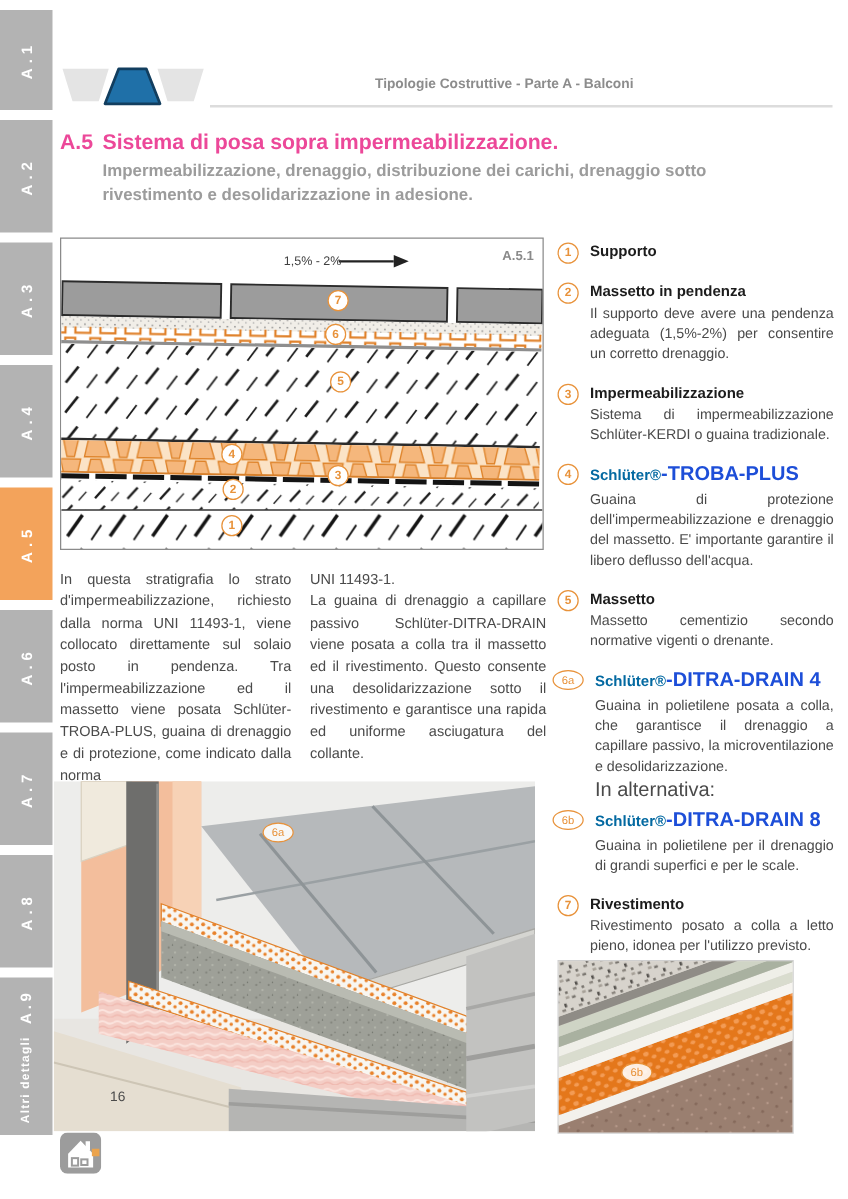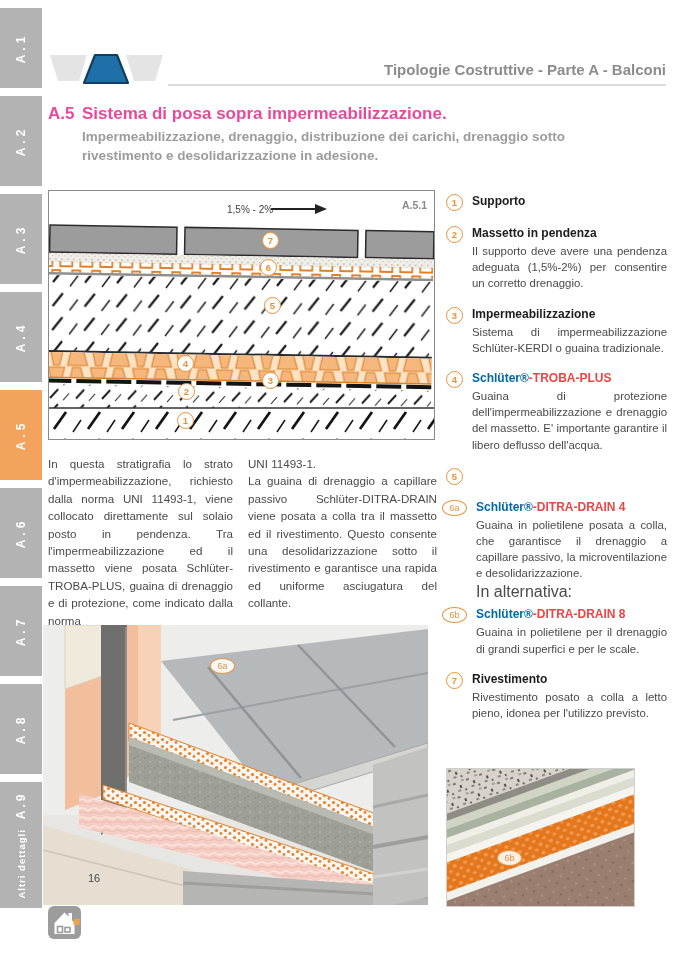--- a/index.html
+++ b/index.html
@@ -13,22 +13,22 @@
        display:flex;align-items:center;justify-content:center;}
   .tab.active{background:#F3A35B;}
   .tab .vlabel{transform:rotate(-90deg);white-space:nowrap;color:#fff;
        font-weight:bold;font-size:12px;letter-spacing:4px;}
   .tab .vwrap{transform:rotate(-90deg);white-space:nowrap;display:flex;
        align-items:center;gap:10px;color:#fff;font-weight:bold;}
   .tab .vwrap .small{font-size:9.5px;letter-spacing:1px;}
   .tab .vwrap .big{font-size:12px;letter-spacing:3px;}
   
   .hdr-rule{position:absolute;left:168px;top:84px;width:498px;height:2px;background:#DCDCDC;}
-  .breadcrumb{position:absolute;left:300px;top:61px;width:366px;text-align:right;
-       font-size:15px;font-weight:bold;color:#8C8C8C;}
+  .breadcrumb{position:absolute;left:300px;top:61px;width:366px;
+       font-size:11px;font-weight:bold;color:#8C8C8C;}
   
   .title-row{position:absolute;left:48px;top:104px;width:600px;
        font-size:17px;font-weight:bold;color:#ec4899;}
   .title-row .sec{display:inline-block;width:34px;}
   .subtitle{position:absolute;left:82px;top:128px;width:520px;
        font-size:13.5px;font-weight:bold;color:#9C9C9C;line-height:1.4;}
   
   .diagram{position:absolute;left:48px;top:190px;width:387px;height:250px;
        border:1px solid #8A8A8A;background:#fff;box-sizing:border-box;}
   .diagram svg{position:absolute;left:0;top:0;}
@@ -46,21 +46,21 @@
   .col1{left:48px;width:185px;}
   .col2{left:248px;width:189px;}
   
   .legend{position:absolute;left:446px;top:194px;width:221px;}
   .litem{display:flex;gap:9px;margin-bottom:15px;}
   .litem .callout{position:static;flex:0 0 17px;}
   .litem .oval{position:static;flex:0 0 25px;margin-left:-4px;}
   .ltxt{flex:1;}
   .lhead{font-size:12px;font-weight:bold;color:#1C1C1C;margin-bottom:3px;}
   .lbrand{font-size:12px;font-weight:bold;color:#0369a1;}
-  .lprod{font-size:12px;font-weight:bold;color:#ef4444;text-align:center;}
+  .lprod{font-size:16px;font-weight:bold;color:#1d4ed8;text-align:center;}
   .lbody{font-size:11.4px;color:#4A4A4A;line-height:1.42;text-align:justify;}
   .lalt{font-size:16px;color:#4A4A4A;margin-top:2px;margin-bottom:4px;}
   .sub6b{margin-top:2px;}
   
   .photo1{position:absolute;left:43px;top:625px;width:385px;height:280px;}
   .photo2{position:absolute;left:446px;top:768px;width:187px;height:137px;border:1px solid #cfcfcf;}
   .photo1 svg,.photo2 svg{display:block;}
   
   .footer-logo{position:absolute;left:48px;top:906px;width:33px;height:33px;}
   .page-num{position:absolute;left:88px;top:872px;font-size:11px;color:#4A4A4A;}
@@ -202,20 +202,24 @@
   </div>
   <div class="litem">
     <div class="callout">4</div>
     <div class="ltxt">
       <div class="lhead"><span class="lbrand">Schlüter®</span><span class="lprod">-TROBA-PLUS</span></div>
       <div class="lbody">Guaina di protezione dell'impermeabilizzazione e drenaggio del massetto. E' importante garantire il libero deflusso dell'acqua.</div>
     </div>
   </div>
   <div class="litem">
     <div class="callout">5</div>
+    <div class="ltxt">
+      <div class="lhead">Massetto</div>
+      <div class="lbody">Massetto cementizio secondo normative vigenti o drenante.</div>
+    </div>
   </div>
   <div class="litem" style="margin-bottom:2px;">
     <div class="oval">6a</div>
     <div class="ltxt">
       <div class="lhead"><span class="lbrand">Schlüter®</span><span class="lprod">-DITRA-DRAIN 4</span></div>
       <div class="lbody">Guaina in polietilene posata a colla, che garantisce il drenaggio a capillare passivo, la microventilazione e desolidarizzazione.</div>
       <div class="lalt">In alternativa:</div>
     </div>
   </div>
   <div class="litem sub6b">

